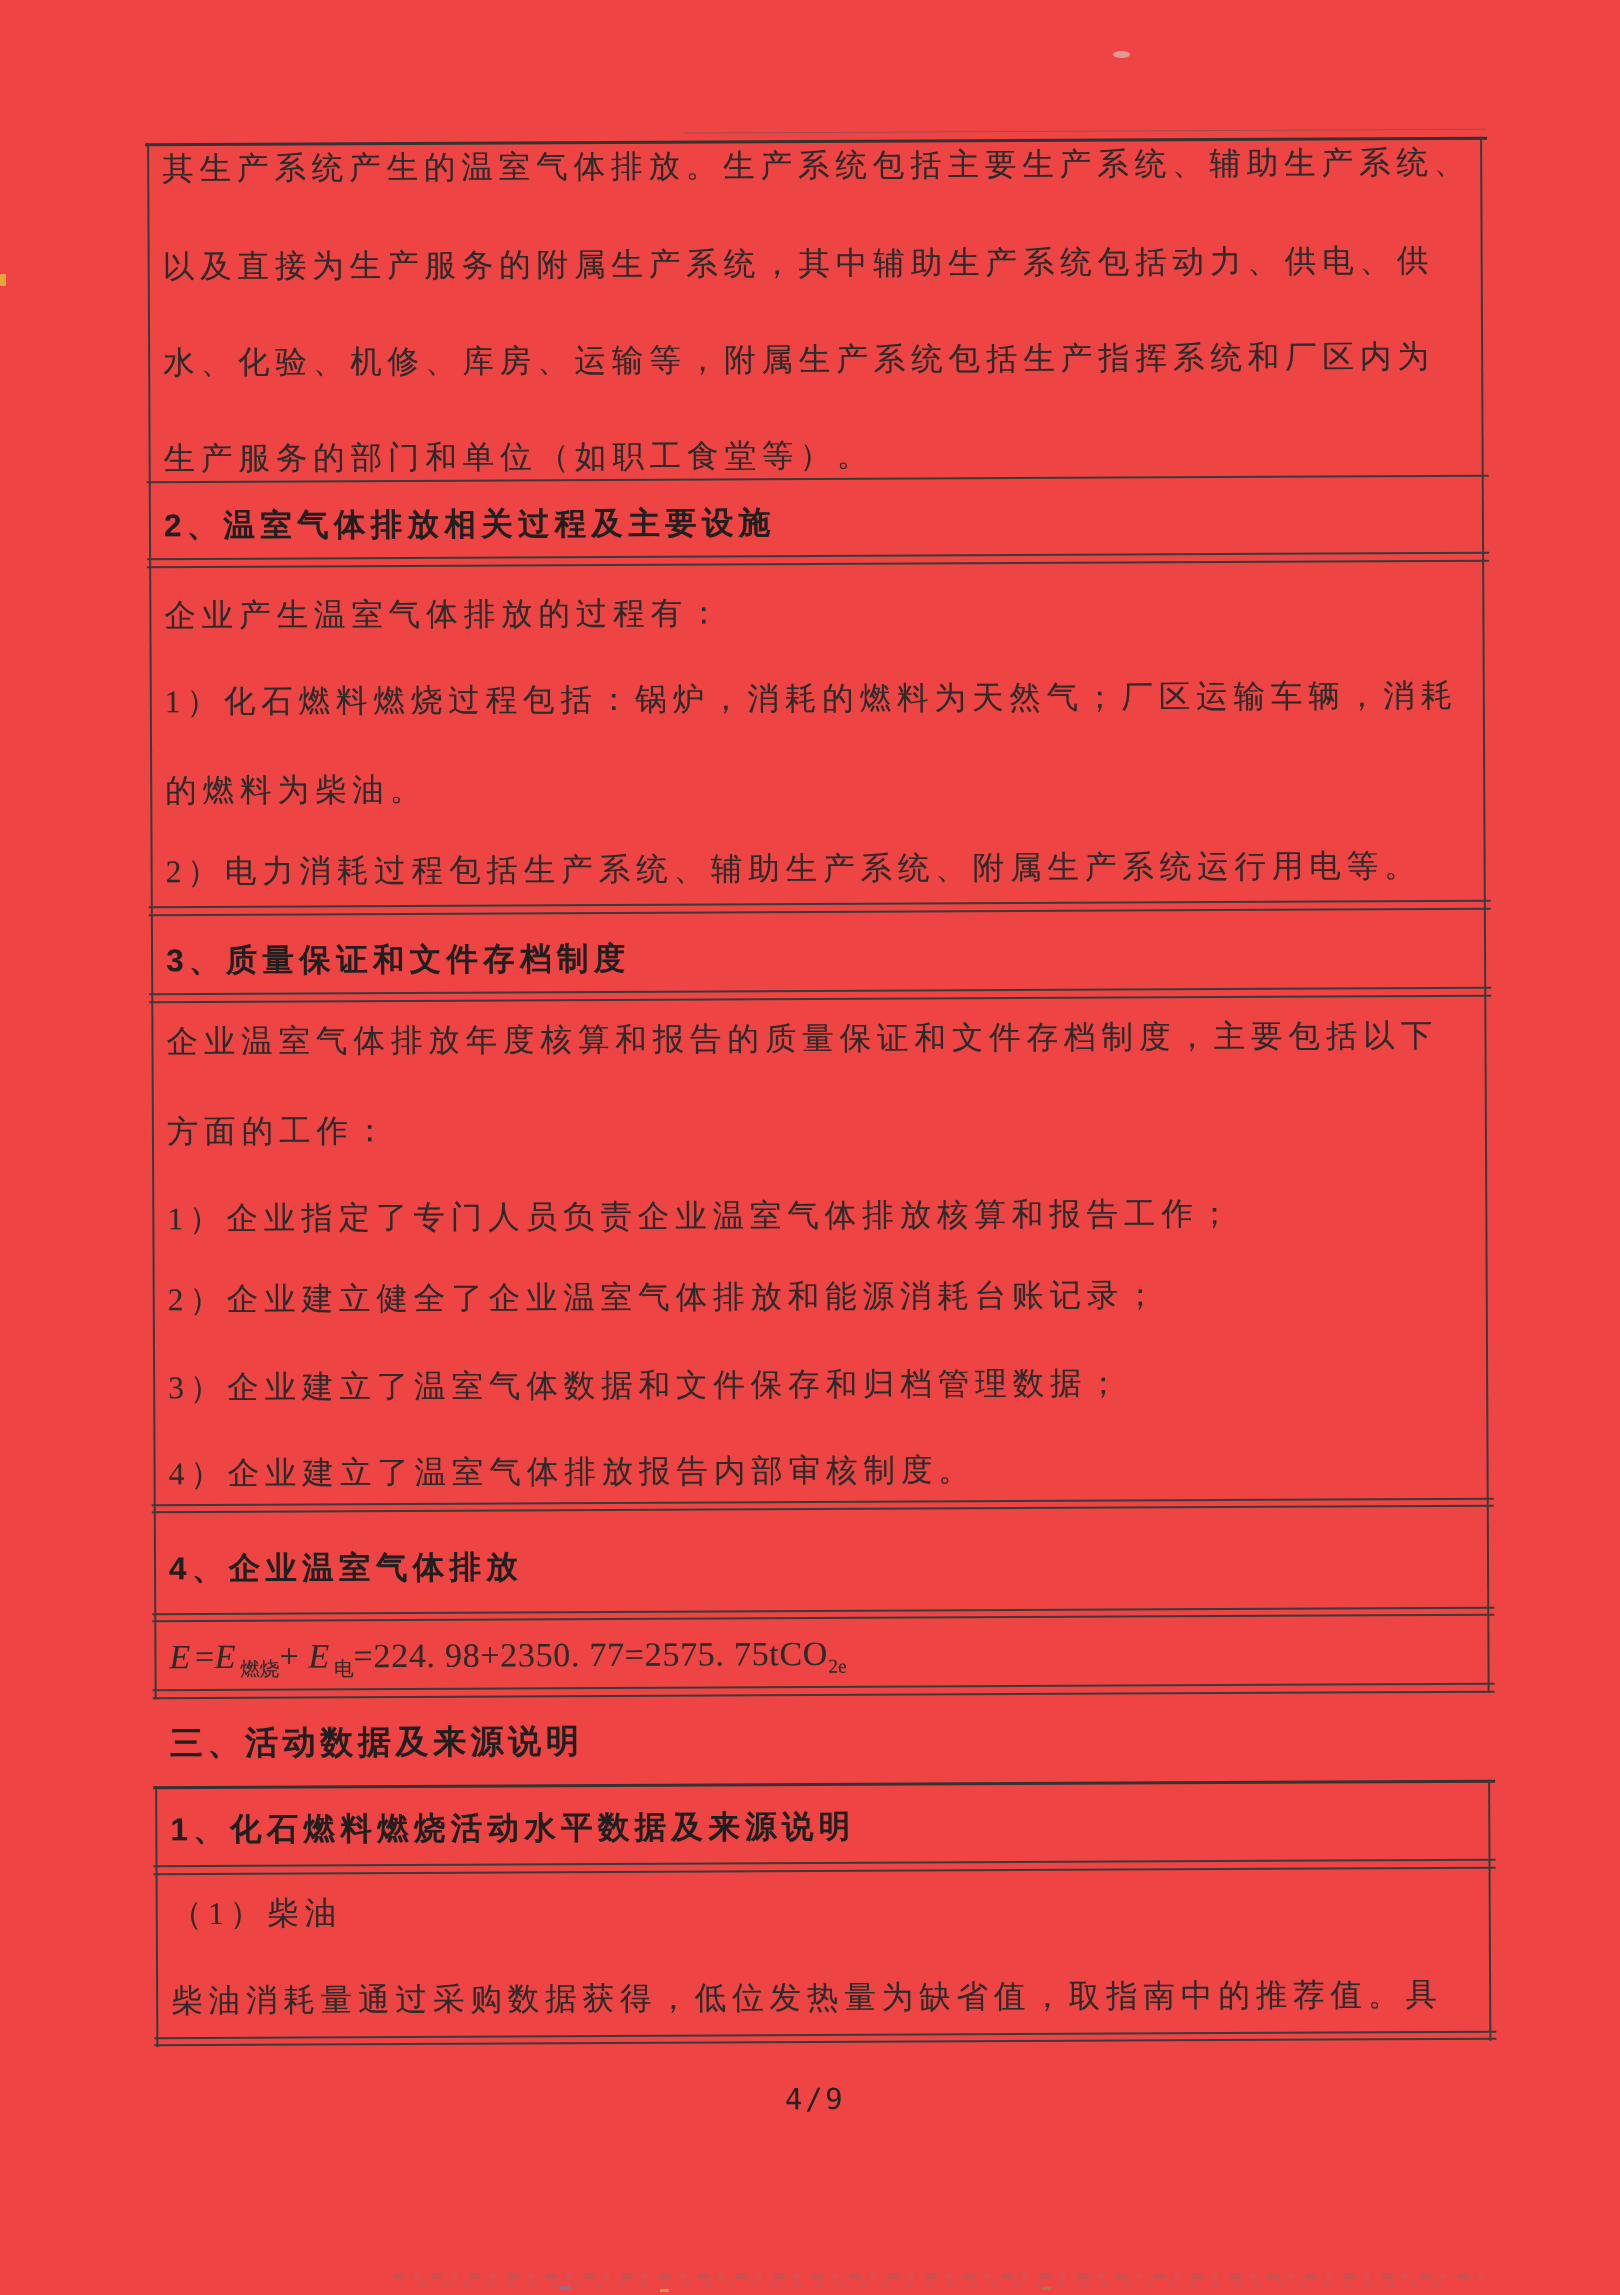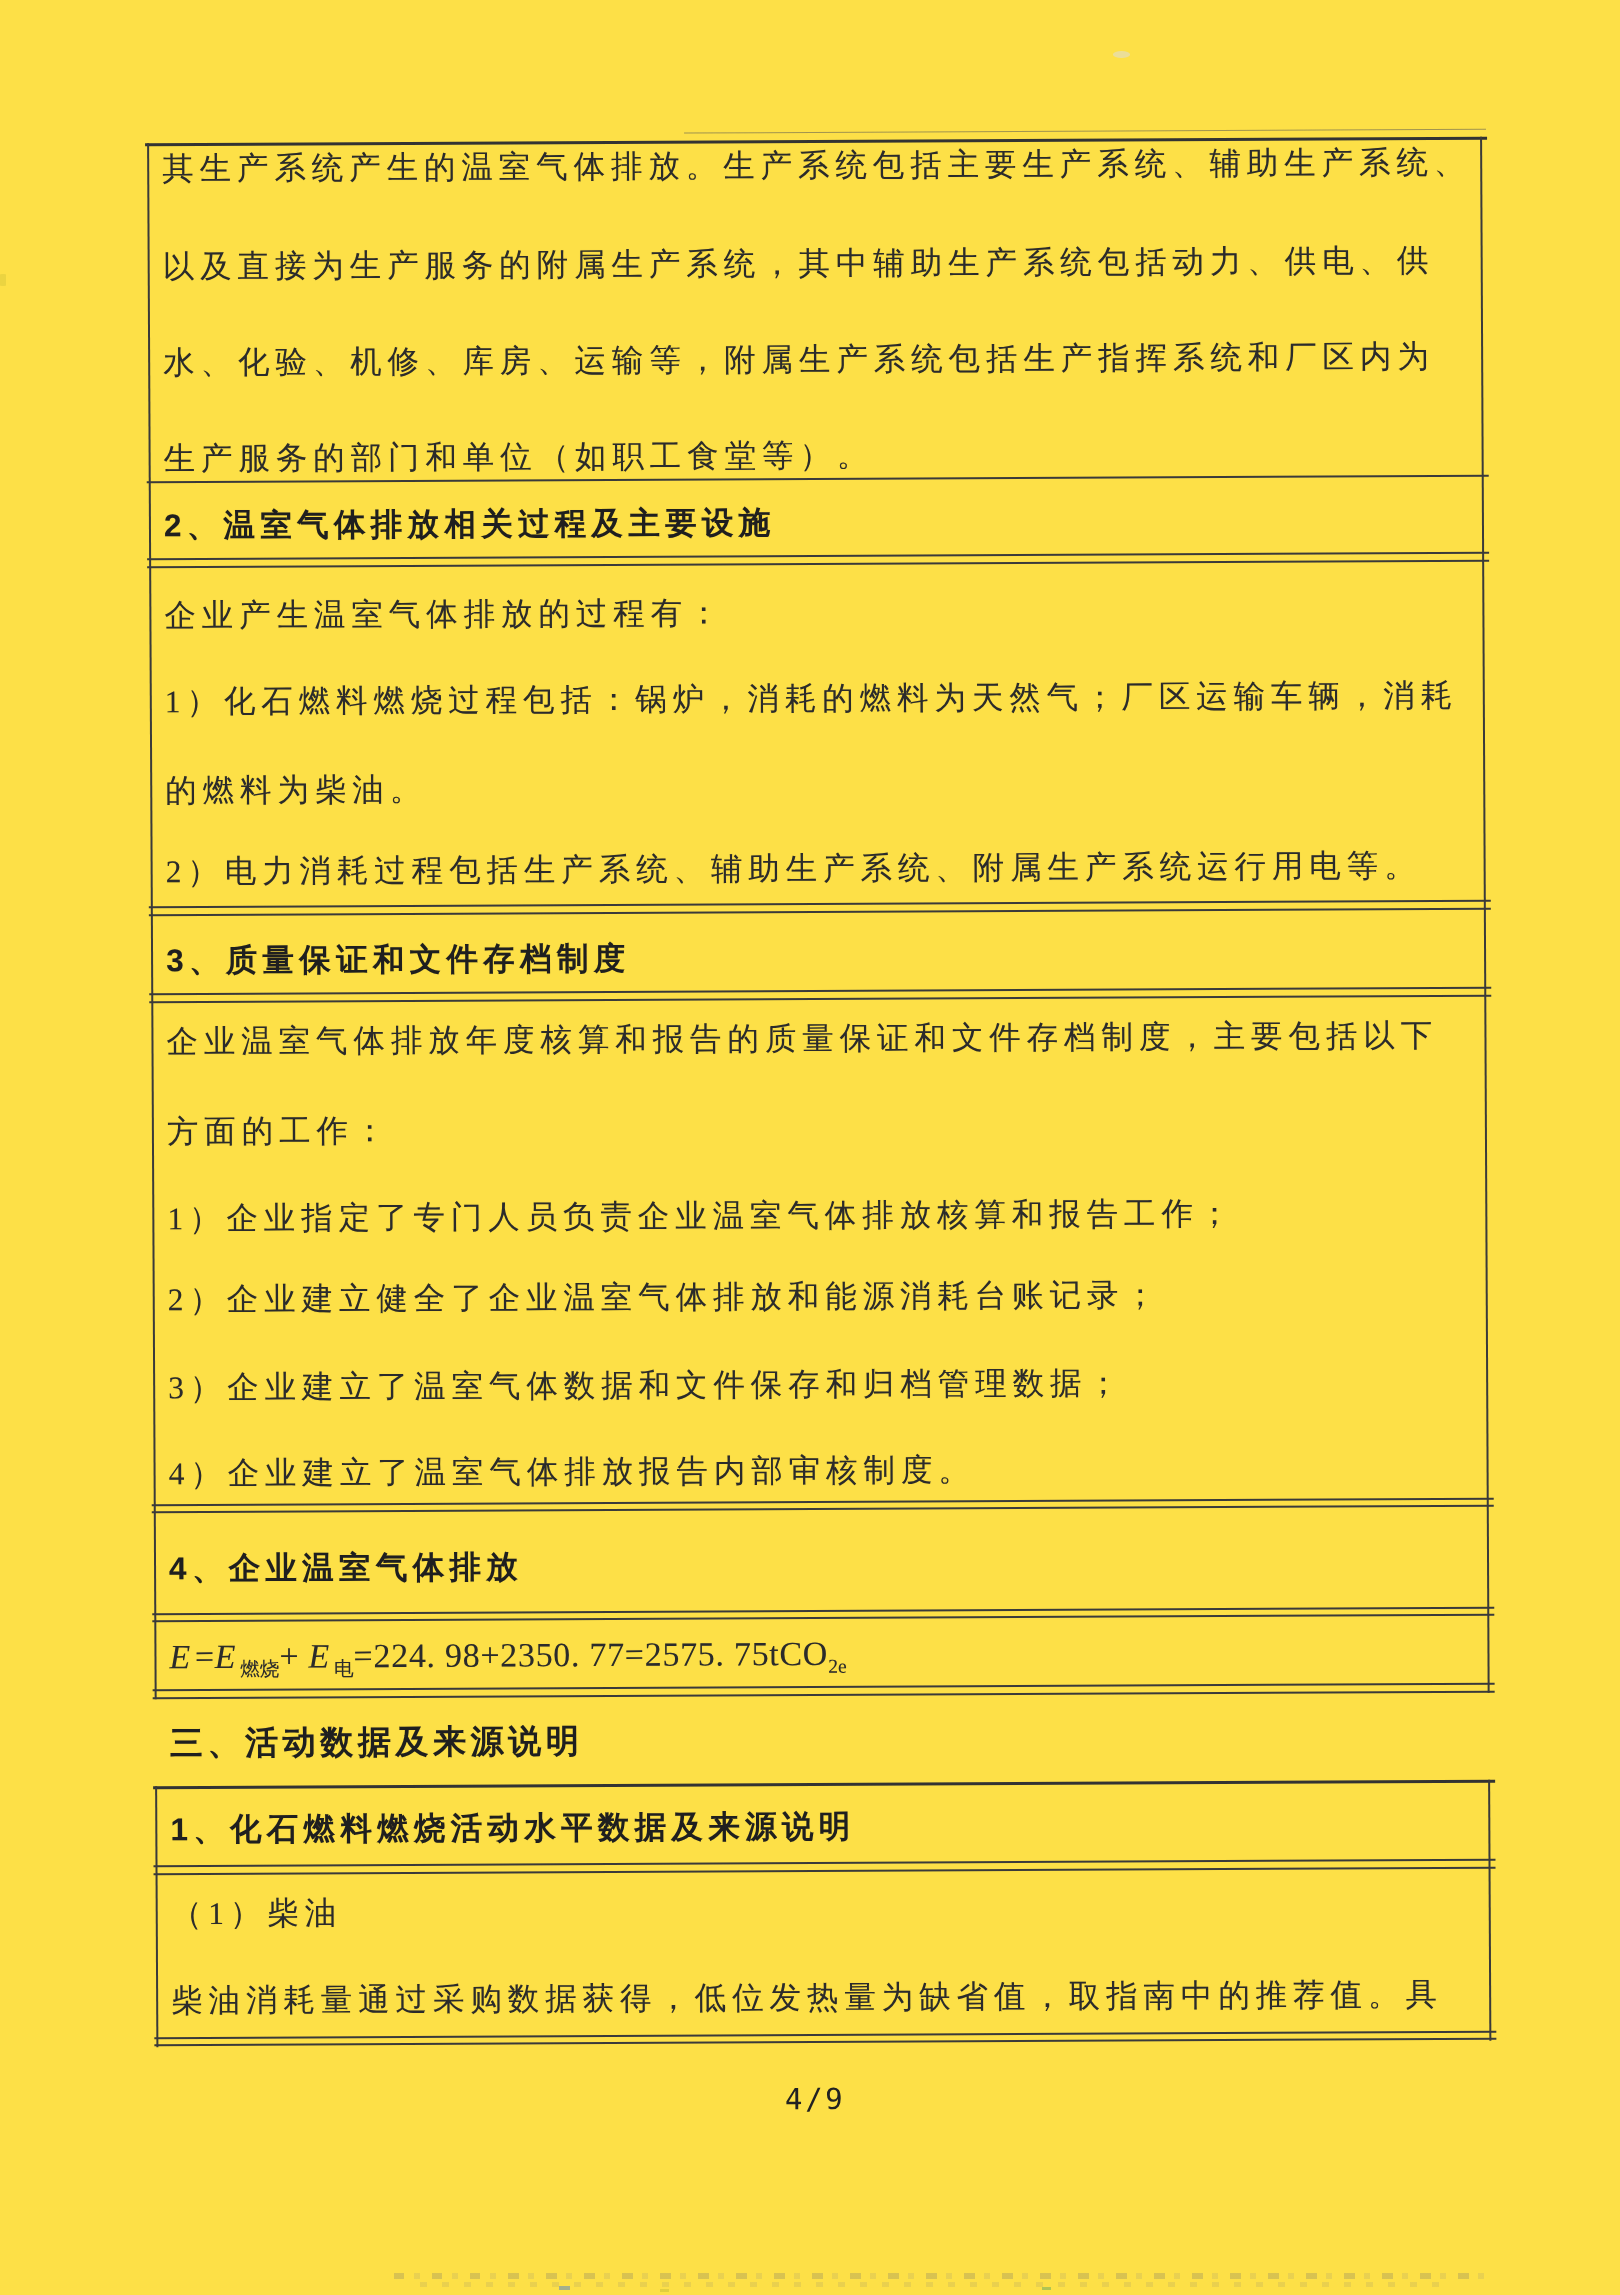--- a/index.html
+++ b/index.html
@@ -1,21 +1,21 @@
 <!DOCTYPE html>
 <html style="font-size:10.5px"><head>
 <meta charset="utf-8">
 <style>
   html,body{margin:0;padding:0;}
   body{
     width:1621px;height:2295px;background:#ffffff;
     font-family:"Liberation Serif", serif;
     overflow:hidden;
   }
-  .page{position:relative;width:1621px;height:2295px;background:#fde047;overflow:hidden;}
+  .page{position:relative;width:1621px;height:2295px;background:#ef4444;overflow:hidden;}
   .scan{position:absolute;left:0;top:0;right:0;bottom:0;transform:rotate(-0.28deg);transform-origin:50% 50%;}
   
   .hl{position:absolute;left:150px;width:1342px;height:2px;background:#3a3a3a;}
   .hl.thick{height:2.6px;background:#333;}
   .vl{position:absolute;width:2px;background:#3a3a3a;}
   .echo{position:absolute;height:1.3px;background:#555;opacity:.55;}
   
   .t{position:absolute;left:167px;white-space:nowrap;color:#2b2b2b;line-height:1.15;
      text-shadow:0 0 0.7px rgba(40,40,40,.25);}
   .body{font-size:31.5px;letter-spacing:5.9px;font-family:"Liberation Serif", serif;}

